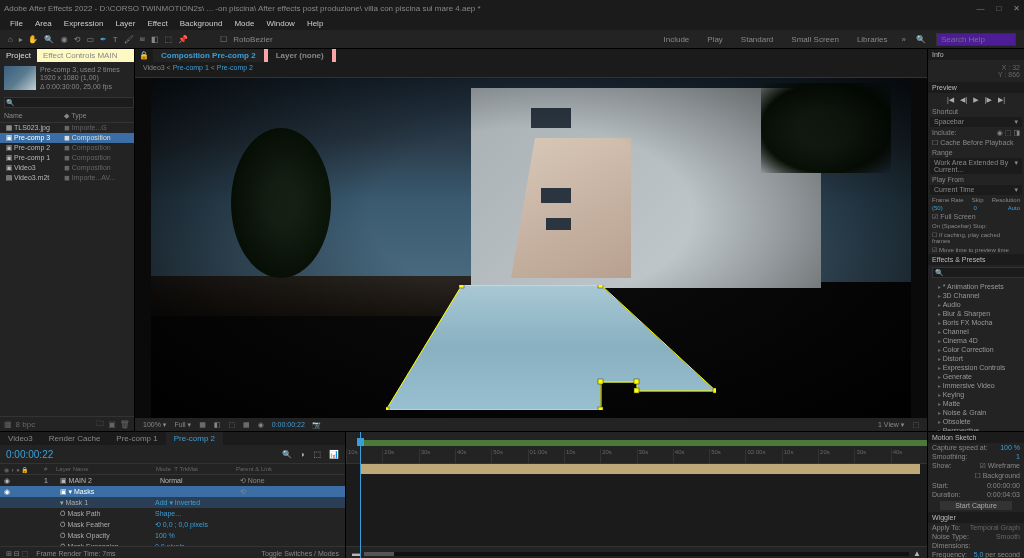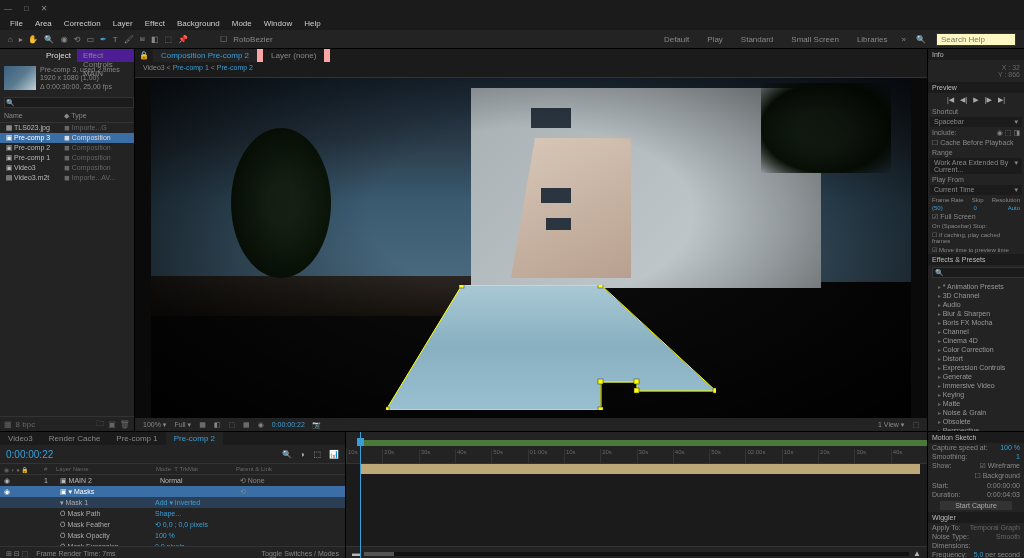--- a/index.html
+++ b/index.html
@@ -8,44 +8,44 @@
 .winbtns{display:flex;gap:12px;color:#888;}
 .winbtns span{cursor:default;}
 .menubar{height:14px;display:flex;align-items:center;gap:0;padding:0 4px;}
 .menubar span{padding:2px 6px;color:#ccc;cursor:default;}
 .toolbar{height:18px;background:#232323;display:flex;align-items:center;justify-content:space-between;padding:0 8px;border-bottom:1px solid #000;}
 .toolbar-left{display:flex;align-items:center;gap:6px;}
 .toolbar-left span{color:#888;cursor:default;}
 .toolbar-right{display:flex;align-items:center;gap:10px;}
 .toolbar-right span{color:#888;cursor:default;}
 .workspace-tab{padding:1px 4px;}
-.search-box{background:#fef9c3;border:1px solid #333;padding:1px 4px;color:#888;width:70px;}
+.search-box{background:#4c1d95;border:1px solid #333;padding:1px 4px;color:#888;width:70px;}
 .main{display:flex;height:382px;}
 .left-panel{width:134px;background:#232323;border-right:1px solid #000;display:flex;flex-direction:column;}
-.panel-tabs{height:13px;display:flex;background:#4c1d95;margin-left:40px;}
+.panel-tabs{height:13px;display:flex;background:#fef9c3;}
 .panel-tab{padding:2px 6px;color:#888;cursor:default;}
 .panel-tab.active{background:#232323;color:#ddd;}
 .project-header{display:flex;padding:4px;gap:4px;}
 .thumb{width:32px;height:24px;background:linear-gradient(135deg,#3a5f7f 0%,#5a7a8f 50%,#c0d0d8 100%);}
 .proj-info{font-size:7px;color:#888;line-height:1.2;}
 .proj-search{margin:2px 4px;}
 .proj-search input{width:100%;background:#1b1b1b;border:1px solid #333;color:#888;font-size:7px;padding:1px;}
 .proj-headers{display:flex;padding:2px 4px;font-size:7px;color:#888;border-bottom:1px solid #333;}
 .proj-headers .col1{width:60px;}
 .proj-list{flex:1;overflow:hidden;}
 .proj-item{display:flex;padding:1px 4px;font-size:7px;cursor:default;}
 .proj-item .icon{width:10px;text-align:center;}
 .proj-item .name{width:50px;overflow:hidden;}
 .proj-item .type{flex:1;color:#666;}
 .proj-item.selected{background:#3a6ea5;color:#fff;}
 .proj-item.selected .type{color:#ddd;}
 .proj-footer{height:14px;background:#232323;border-top:1px solid #333;display:flex;align-items:center;padding:0 4px;gap:4px;color:#666;}
 .center-panel{flex:1;background:#1b1b1b;display:flex;flex-direction:column;}
 .comp-tabs{height:13px;display:flex;background:#1b1b1b;gap:0;}
-.comp-tab{padding:2px 8px;color:#888;border-right:6px solid #fca5a5;cursor:default;}
+.comp-tab{padding:2px 8px;color:#888;border-right:4px solid #fca5a5;cursor:default;font-weight:bold;}
 .comp-tab.active{background:#232323;color:#3a9fd8;}
 .flow{height:11px;padding:2px 8px;font-size:7px;color:#3a9fd8;border-bottom:1px solid #333;}
 .flow span{color:#888;}
 .viewer{flex:1;background:#0a0a0a;display:flex;align-items:center;justify-content:center;position:relative;}
 .viewer-image{width:760px;height:340px;position:relative;background:#0a0a0a;}
 .sky{position:absolute;left:0;top:0;width:100%;height:60%;background:linear-gradient(180deg,#1a2835 0%,#2a3a48 30%,#3a5a70 60%,#4a6a80 100%);}
 .vignette{position:absolute;left:0;top:0;width:100%;height:100%;background:radial-gradient(ellipse at 50% 40%,transparent 30%,rgba(0,0,0,0.7) 80%,rgba(0,0,0,0.95) 100%);}
 .bush{position:absolute;left:80px;top:50px;width:100px;height:150px;background:radial-gradient(ellipse,#1a2818 20%,#0a1508 70%,transparent 100%);border-radius:50%;}
 .rocks{position:absolute;left:0;bottom:30%;width:320px;height:40px;background:linear-gradient(180deg,#2a2520 0%,#1a1510 100%);}
 .building{position:absolute;left:320px;top:10px;width:350px;height:200px;background:linear-gradient(135deg,#a8b0b4 0%,#c8d0d4 100%);}
@@ -114,31 +114,32 @@
 .tl-zoom{height:13px;border-top:1px solid #333;display:flex;align-items:center;padding:0 6px;gap:4px;}
 .zoom-slider{flex:1;height:4px;background:#111;position:relative;}
 .zoom-thumb{position:absolute;left:0;width:30px;height:4px;background:#555;}
 .right-bottom{width:96px;background:#232323;border-left:1px solid #000;font-size:7px;}
 input,button{font-family:inherit;font-size:inherit;}
 </style>
 </head>
 <body>
 
 <div class="titlebar">
+  <span class="title">Adobe After Effects 2022 - D:\CORSO TWINMOTION2s\ ... -on piscina\ After effects post produzione\ villa con piscina sul mare 4.aep *</span>
   <div class="winbtns">
     <span>—</span>
     <span>□</span>
     <span>✕</span>
   </div>
 </div>
 
 <div class="menubar">
   <span>File</span>
   <span>Area</span>
-  <span>Correction</span>
+  <span>Expression</span>
   <span>Layer</span>
   <span>Effect</span>
   <span>Background</span>
   <span>Mode</span>
   <span>Window</span>
   <span>Help</span>
 </div>
 
 <div class="toolbar">
   <div class="toolbar-left">
@@ -154,21 +155,21 @@
     <span>🖌</span>
     <span>⧈</span>
     <span>◧</span>
     <span>⬚</span>
     <span>📌</span>
     <span style="width:20px;"></span>
     <span>☐</span>
     <span>RotoBezier</span>
   </div>
   <div class="toolbar-right">
-    <span class="workspace-tab">Default</span>
+    <span class="workspace-tab">Include</span>
     <span class="workspace-tab">Play</span>
     <span class="workspace-tab">Standard</span>
     <span class="workspace-tab">Small Screen</span>
     <span class="workspace-tab">Libraries</span>
     <span>»</span>
     <span>🔍</span>
     <input class="search-box" placeholder="Search Help" style="">
   </div>
 </div>
 

